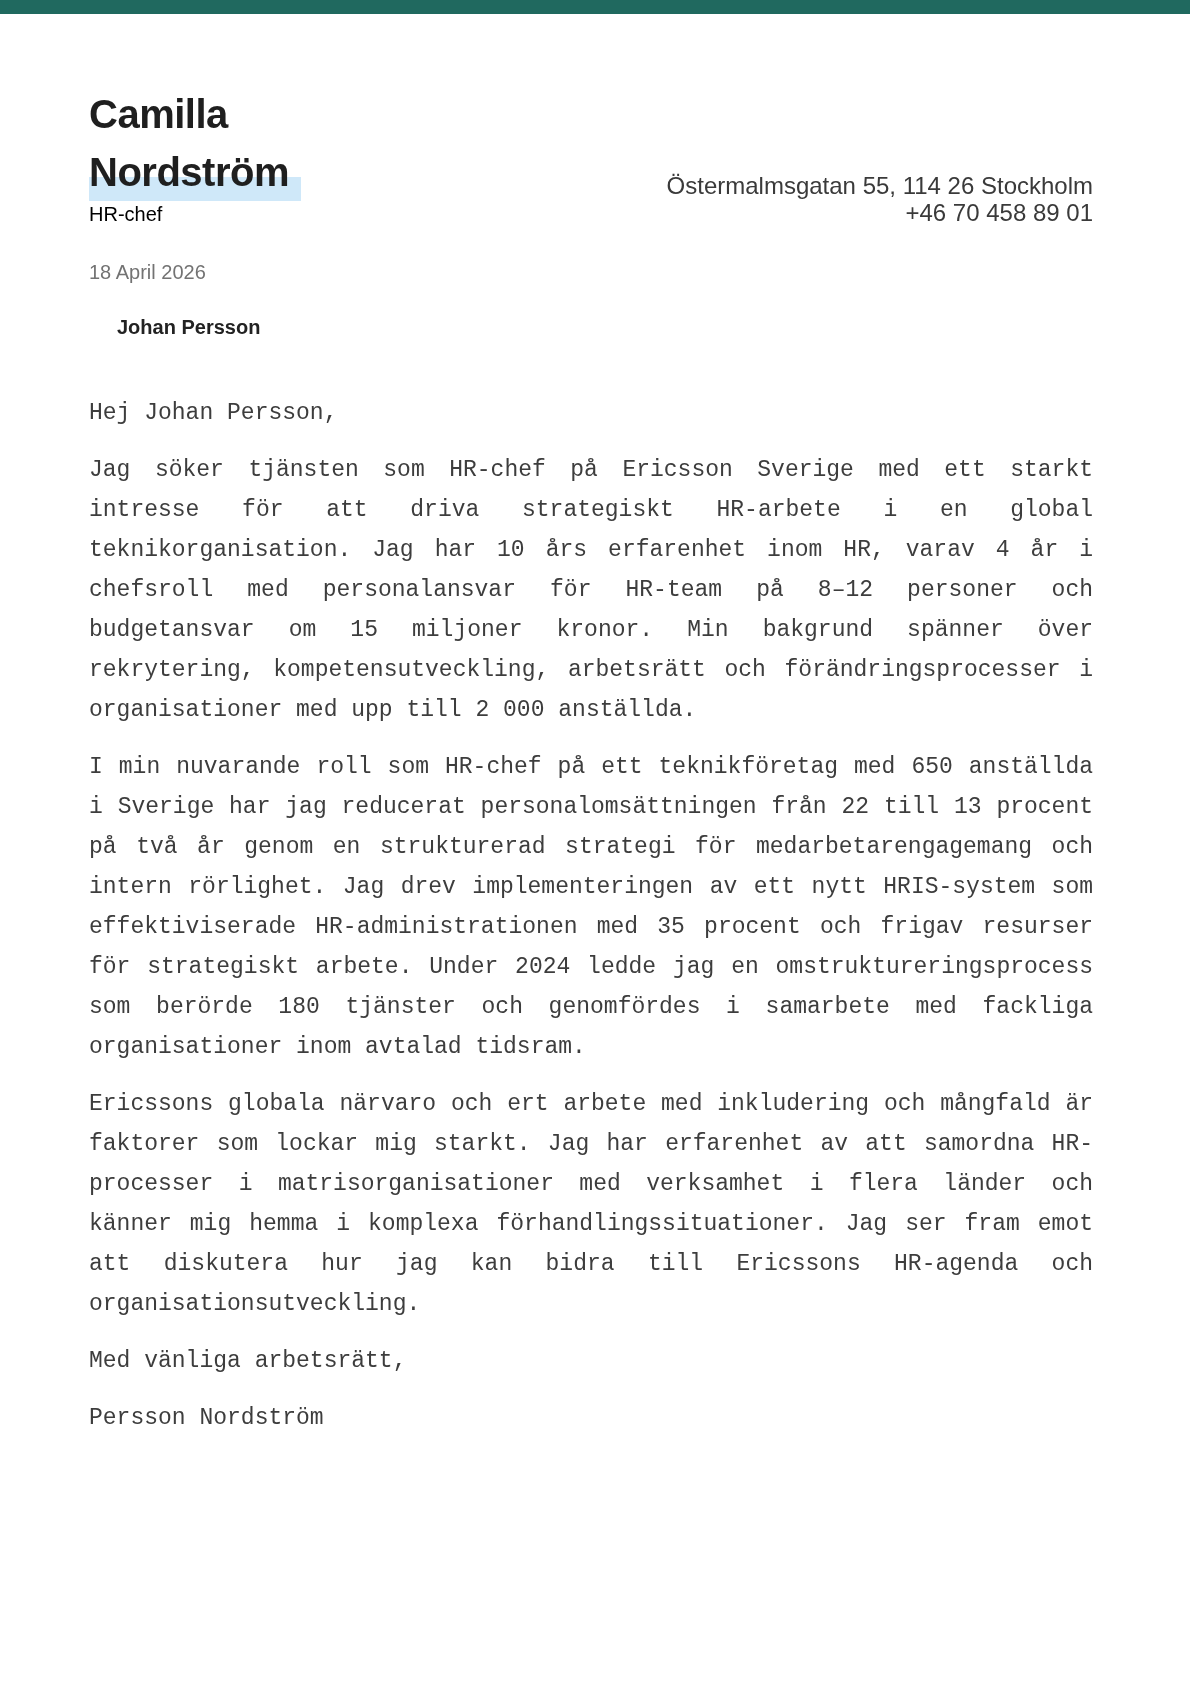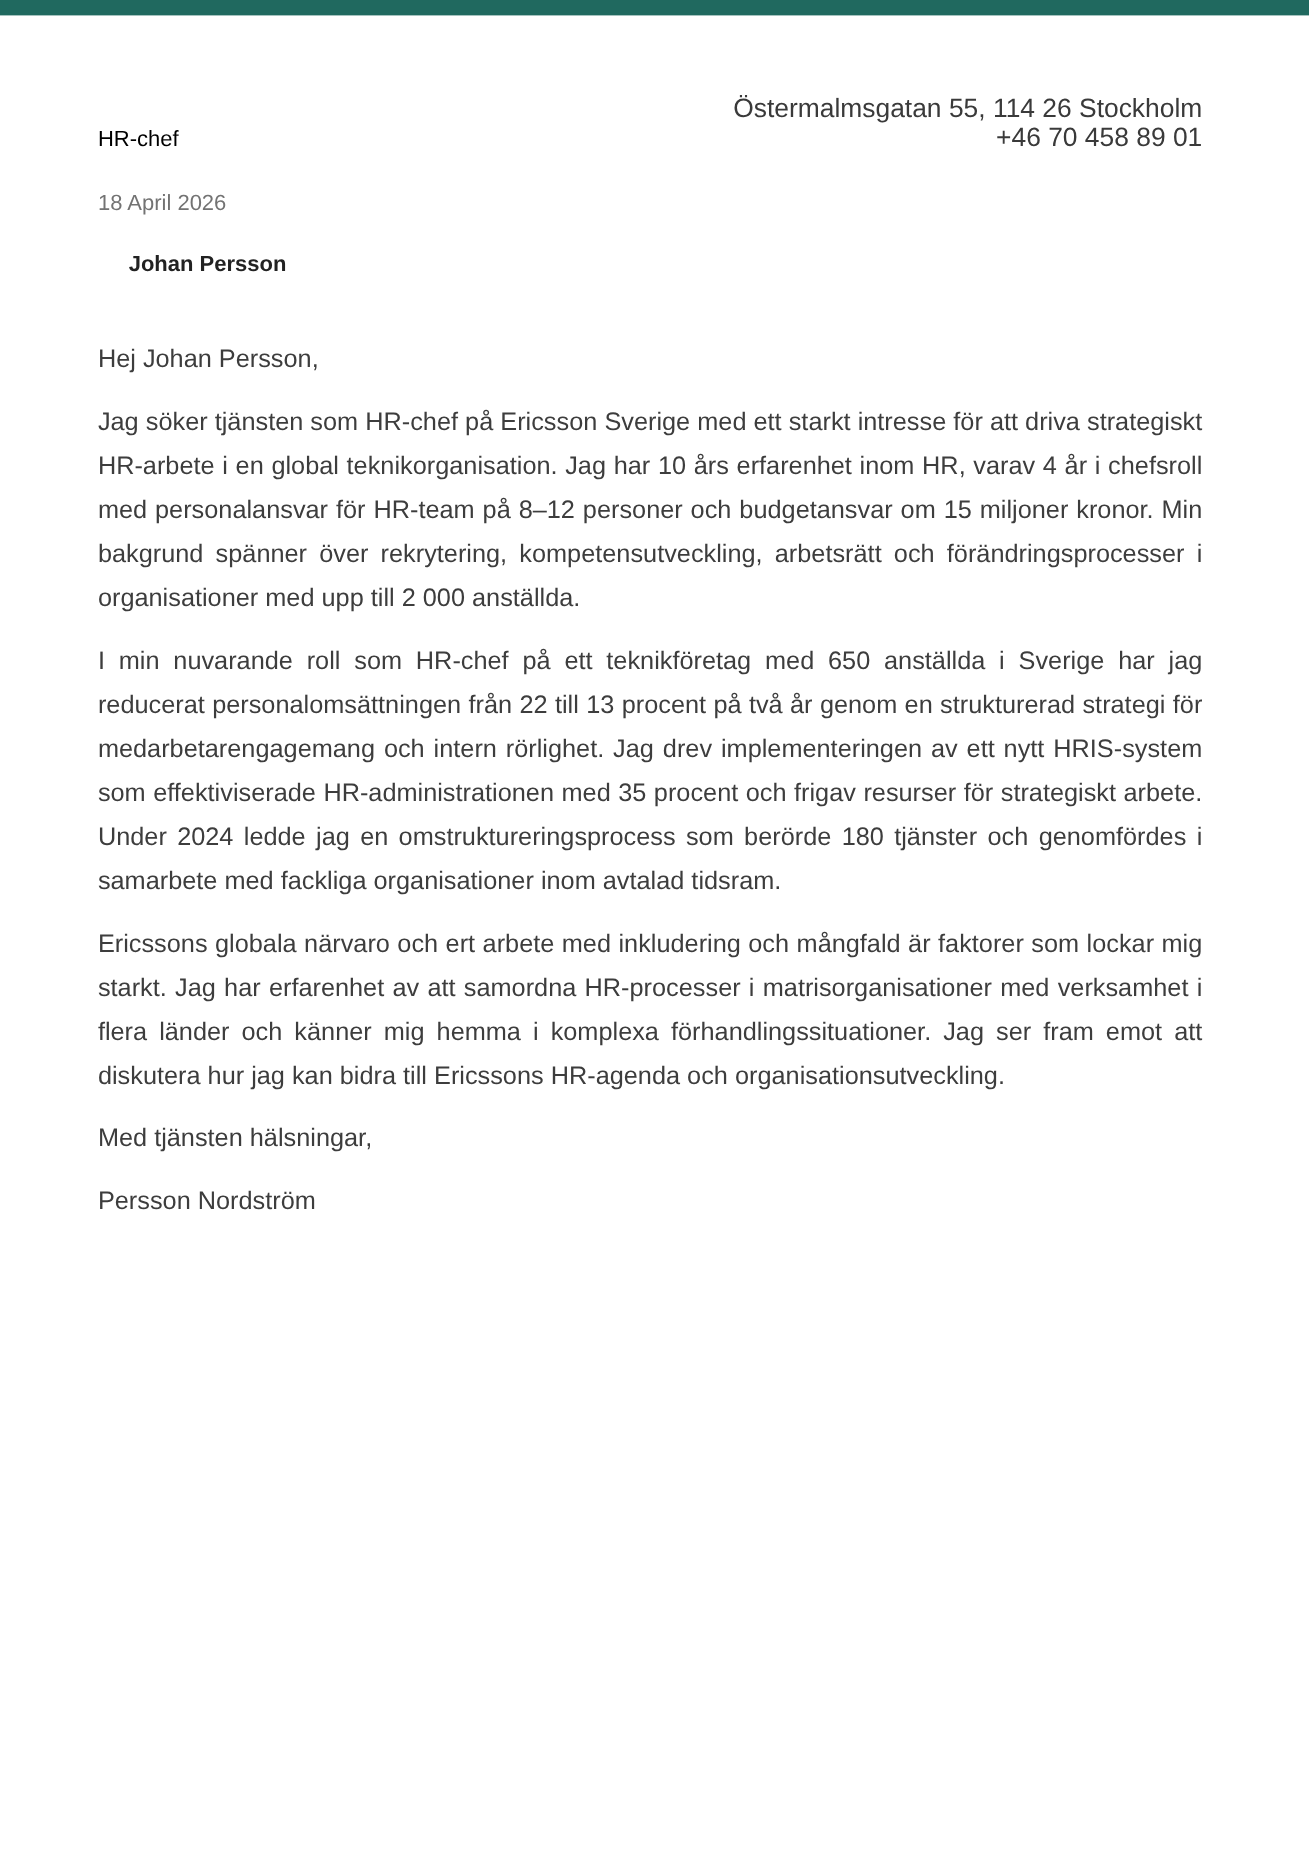--- a/index.html
+++ b/index.html
@@ -87,55 +87,60 @@
   
   .body-text{
     margin-top:50px;
   }
   .body-text p{
     font-size:23px;
     line-height:40px;
     text-align:justify;
     color:#3d3d3d;
     margin:0 0 17px 0;
+    font-family:Liberation Mono, monospace;
   }
   .body-text p.greeting,
   .body-text p.closing,
   .body-text p.signature{
     text-align:left;
   }
 </style>
 </head>
 <body>
 
 <div class="page">
   <div class="accent-bar"></div>
 
   <div class="content">
 
     <div class="header">
       <div class="identity">
+        <h1 class="name">
+            <span class="line">Camilla</span>
+            <span class="line"><span class="line-highlight">Nordström</span></span>
+        </h1>
         <div class="job-title">HR-chef</div>
       </div>
 
       <div class="contact">
         <div>Östermalmsgatan 55, 114 26 Stockholm</div>
         <div>+46 70 458 89 01</div>
       </div>
     </div>
 
     <div class="date">18 April 2026</div>
 
     <div class="recipient">
       <div class="recipient-name">Johan Persson</div>
     </div>
 
     <div class="body-text">
       <p class="greeting">Hej Johan Persson,</p>
       <p class="paragraph">Jag söker tjänsten som HR-chef på Ericsson Sverige med ett starkt intresse för att driva strategiskt HR-arbete i en global teknikorganisation. Jag har 10 års erfarenhet inom HR, varav 4 år i chefsroll med personalansvar för HR-team på 8–12 personer och budgetansvar om 15 miljoner kronor. Min bakgrund spänner över rekrytering, kompetensutveckling, arbetsrätt och förändringsprocesser i organisationer med upp till 2 000 anställda.</p>
       <p class="paragraph">I min nuvarande roll som HR-chef på ett teknikföretag med 650 anställda i Sverige har jag reducerat personalomsättningen från 22 till 13 procent på två år genom en strukturerad strategi för medarbetarengagemang och intern rörlighet. Jag drev implementeringen av ett nytt HRIS-system som effektiviserade HR-administrationen med 35 procent och frigav resurser för strategiskt arbete. Under 2024 ledde jag en omstruktureringsprocess som berörde 180 tjänster och genomfördes i samarbete med fackliga organisationer inom avtalad tidsram.</p>
       <p class="paragraph">Ericssons globala närvaro och ert arbete med inkludering och mångfald är faktorer som lockar mig starkt. Jag har erfarenhet av att samordna HR-processer i matrisorganisationer med verksamhet i flera länder och känner mig hemma i komplexa förhandlingssituationer. Jag ser fram emot att diskutera hur jag kan bidra till Ericssons HR-agenda och organisationsutveckling.</p>
-      <p class="closing">Med tjänsten hälsningar,</p>
+      <p class="closing">Med vänliga arbetsrätt,</p>
       <p class="signature">Persson Nordström</p>
     </div>
 
   </div>
 </div>
 
 </body></html>

